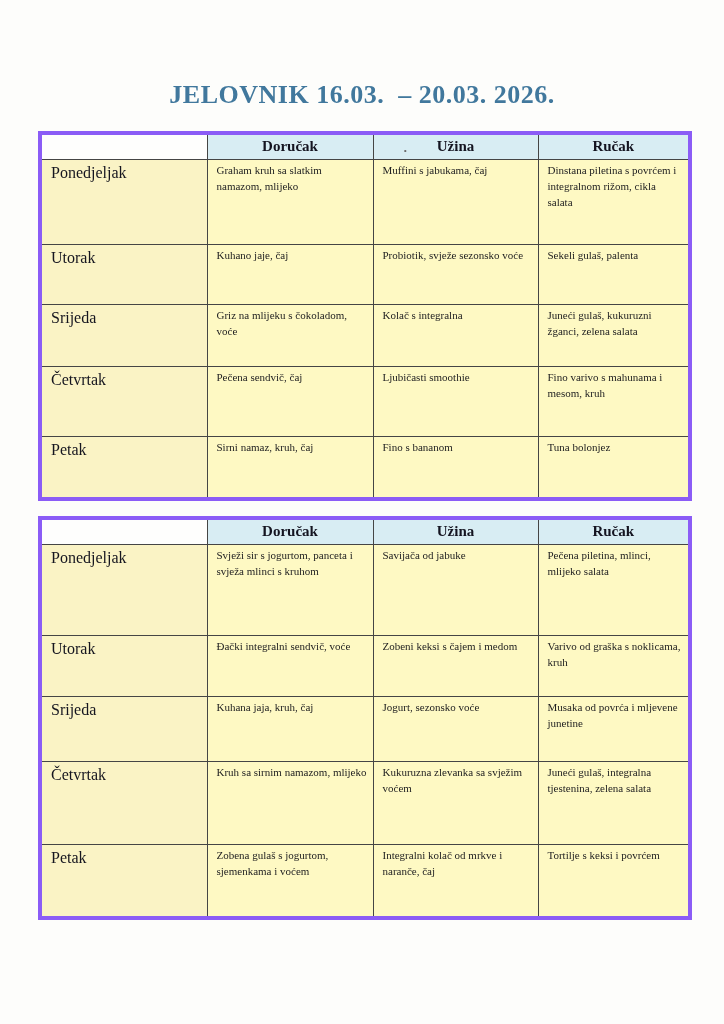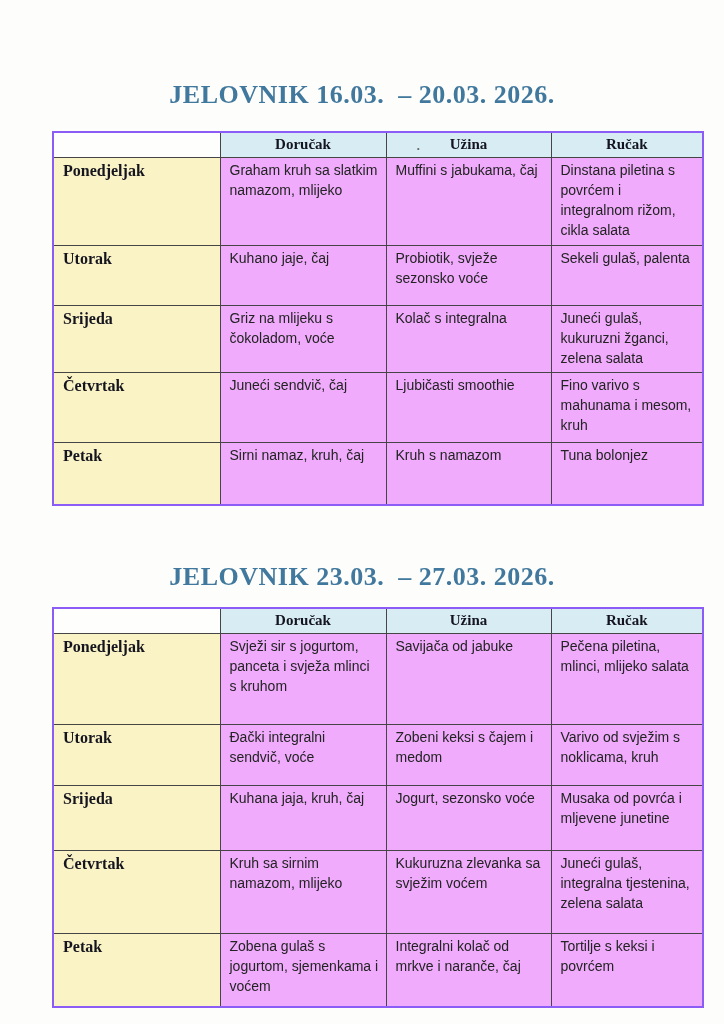--- a/index.html
+++ b/index.html
@@ -18,35 +18,36 @@
     font-weight:bold;
     font-size:26px;
     letter-spacing:0.5px;
     color:#41789d;
     white-space:pre-wrap;
   }
   .title-1{padding-top:80px;}
   .title-2{padding-top:56px;}
   table.menu-table{
     width:650px;
-    margin-left:52px;
+    margin-left:38px;
     border-collapse:collapse;
     table-layout:fixed;
-    border:2px solid #8b5cf6;
-    background:#f0abfc;
+    border:4px solid #8b5cf6;
+    background:#fef9c3;
   }
   .menu-table.t1{margin-top:21px;}
   .menu-table.t2{margin-top:15px;}
   .menu-table th,.menu-table td{
     border:1px solid #454545;
     vertical-align:top;
-    font-size:14px;
+    font-size:11px;
     line-height:1.42;
     padding:3px 6px 4px 9px;
     word-wrap:break-word;
+    font-family:Liberation Serif, serif;
   }
   .menu-table th{
     font-family:"Liberation Serif", serif;
     font-weight:bold;
     font-size:15px;
     color:#141420;
     text-align:center;
     background:#d8edf3;
     padding:1px 4px 2px 4px;
     position:relative;
@@ -56,21 +57,21 @@
     position:absolute;
     left:30px;bottom:2px;
     font-family:"Liberation Sans", sans-serif;
     font-weight:bold;
     font-size:13px;
     color:#6b6b6b;
   }
   .menu-table td.day{
     background:#faf3c5;
     font-family:"Liberation Serif", serif;
-    font-weight:bold;
+    font-weight:normal;
     font-size:16px;
     color:#15151f;
     padding-top:2px;
   }
   
   .t1 tr.r0{height:21px}
   .t1 tr.r1{height:85px}
   .t1 tr.r2{height:60px}
   .t1 tr.r3{height:62px}
   .t1 tr.r4{height:70px}
@@ -116,34 +117,33 @@
         <td>Sekeli gulaš, palenta</td>
       </tr>
       <tr class="r3">
         <td class="day">Srijeda</td>
         <td>Griz na mlijeku s čokoladom, voće</td>
         <td>Kolač s integralna</td>
         <td>Juneći gulaš, kukuruzni žganci, zelena salata</td>
       </tr>
       <tr class="r4">
         <td class="day">Četvrtak</td>
-        <td>Juneći sendvič, čaj</td>
+        <td>Pečena sendvič, čaj</td>
         <td>Ljubičasti smoothie</td>
         <td>Fino varivo s mahunama i mesom, kruh</td>
       </tr>
       <tr class="r5">
         <td class="day">Petak</td>
         <td>Sirni namaz, kruh, čaj</td>
-        <td>Kruh s namazom</td>
+        <td>Fino s bananom</td>
         <td>Tuna bolonjez</td>
       </tr>
     </tbody>
   </table>
 
-  <h1 class="menu-title title-2">JELOVNIK 23.03.  – 27.03. 2026.</h1>
 
   <table class="menu-table t2">
     <colgroup>
       <col style="width:167px">
         <col style="width:166px">
         <col style="width:165px">
         <col style="width:152px">
     </colgroup>
     <tbody>
       <tr class="r0">
@@ -155,21 +155,21 @@
       <tr class="r1">
         <td class="day">Ponedjeljak</td>
         <td>Svježi sir s jogurtom, panceta i svježa mlinci s kruhom</td>
         <td>Savijača od jabuke</td>
         <td>Pečena piletina, mlinci, mlijeko salata</td>
       </tr>
       <tr class="r2">
         <td class="day">Utorak</td>
         <td>Đački integralni sendvič, voće</td>
         <td>Zobeni keksi s čajem i medom</td>
-        <td>Varivo od svježim s noklicama, kruh</td>
+        <td>Varivo od graška s noklicama, kruh</td>
       </tr>
       <tr class="r3">
         <td class="day">Srijeda</td>
         <td>Kuhana jaja, kruh, čaj</td>
         <td>Jogurt, sezonsko voće</td>
         <td>Musaka od povrća i mljevene junetine</td>
       </tr>
       <tr class="r4">
         <td class="day">Četvrtak</td>
         <td>Kruh sa sirnim namazom, mlijeko</td>

